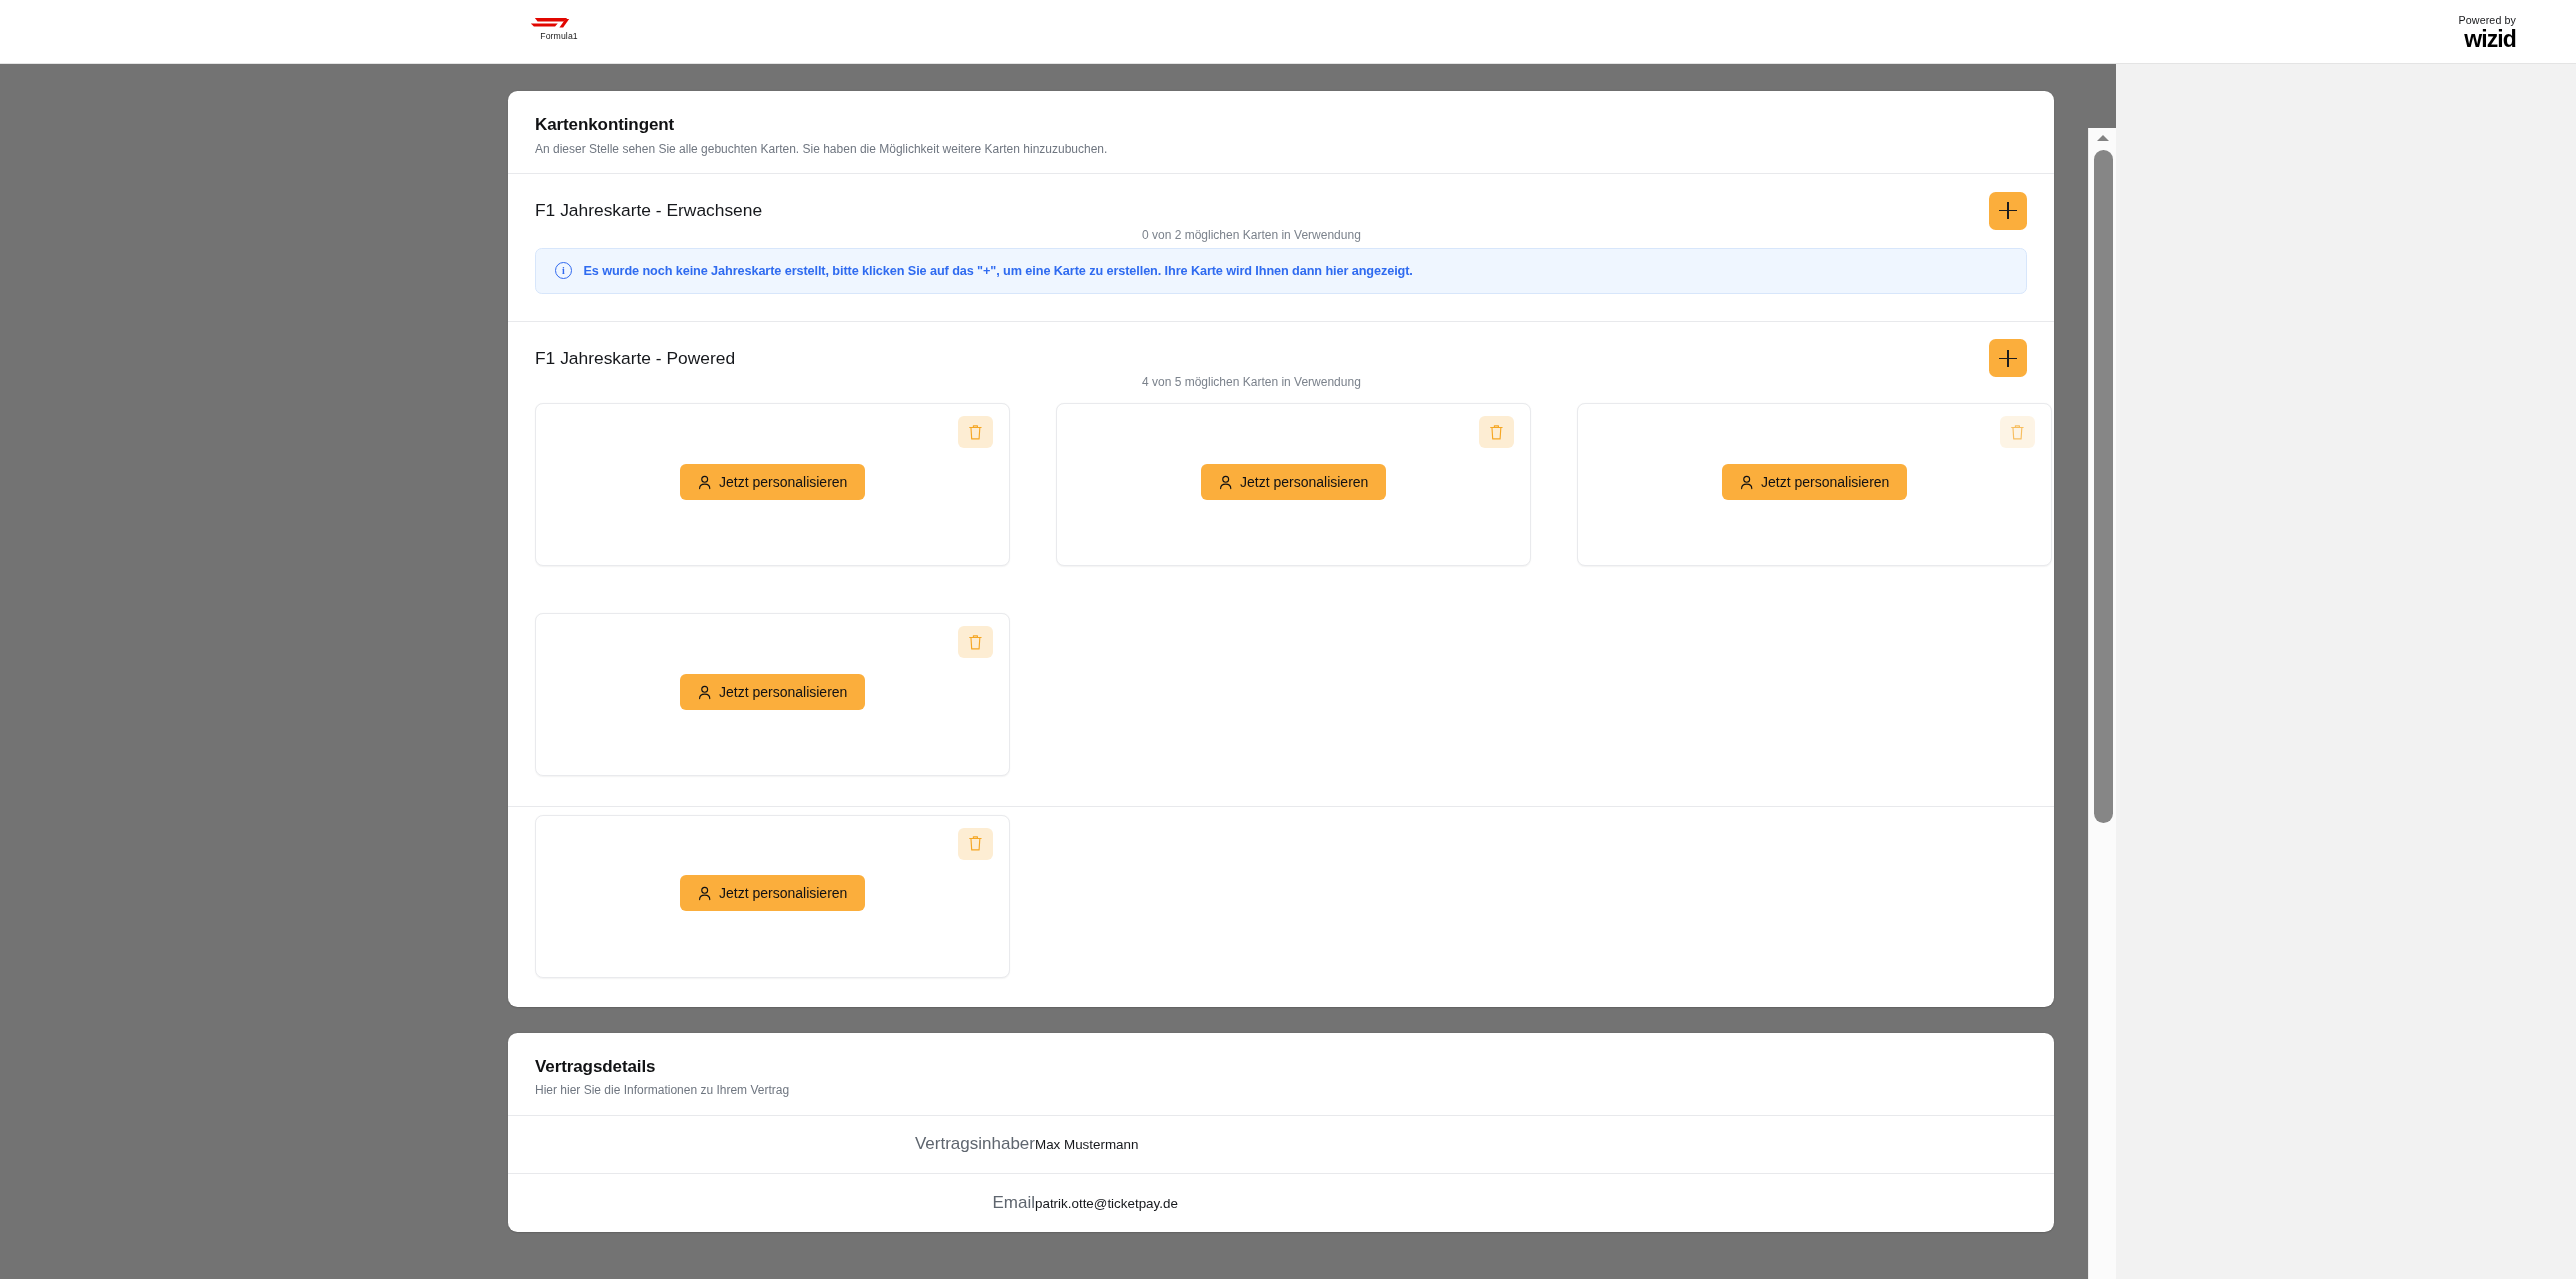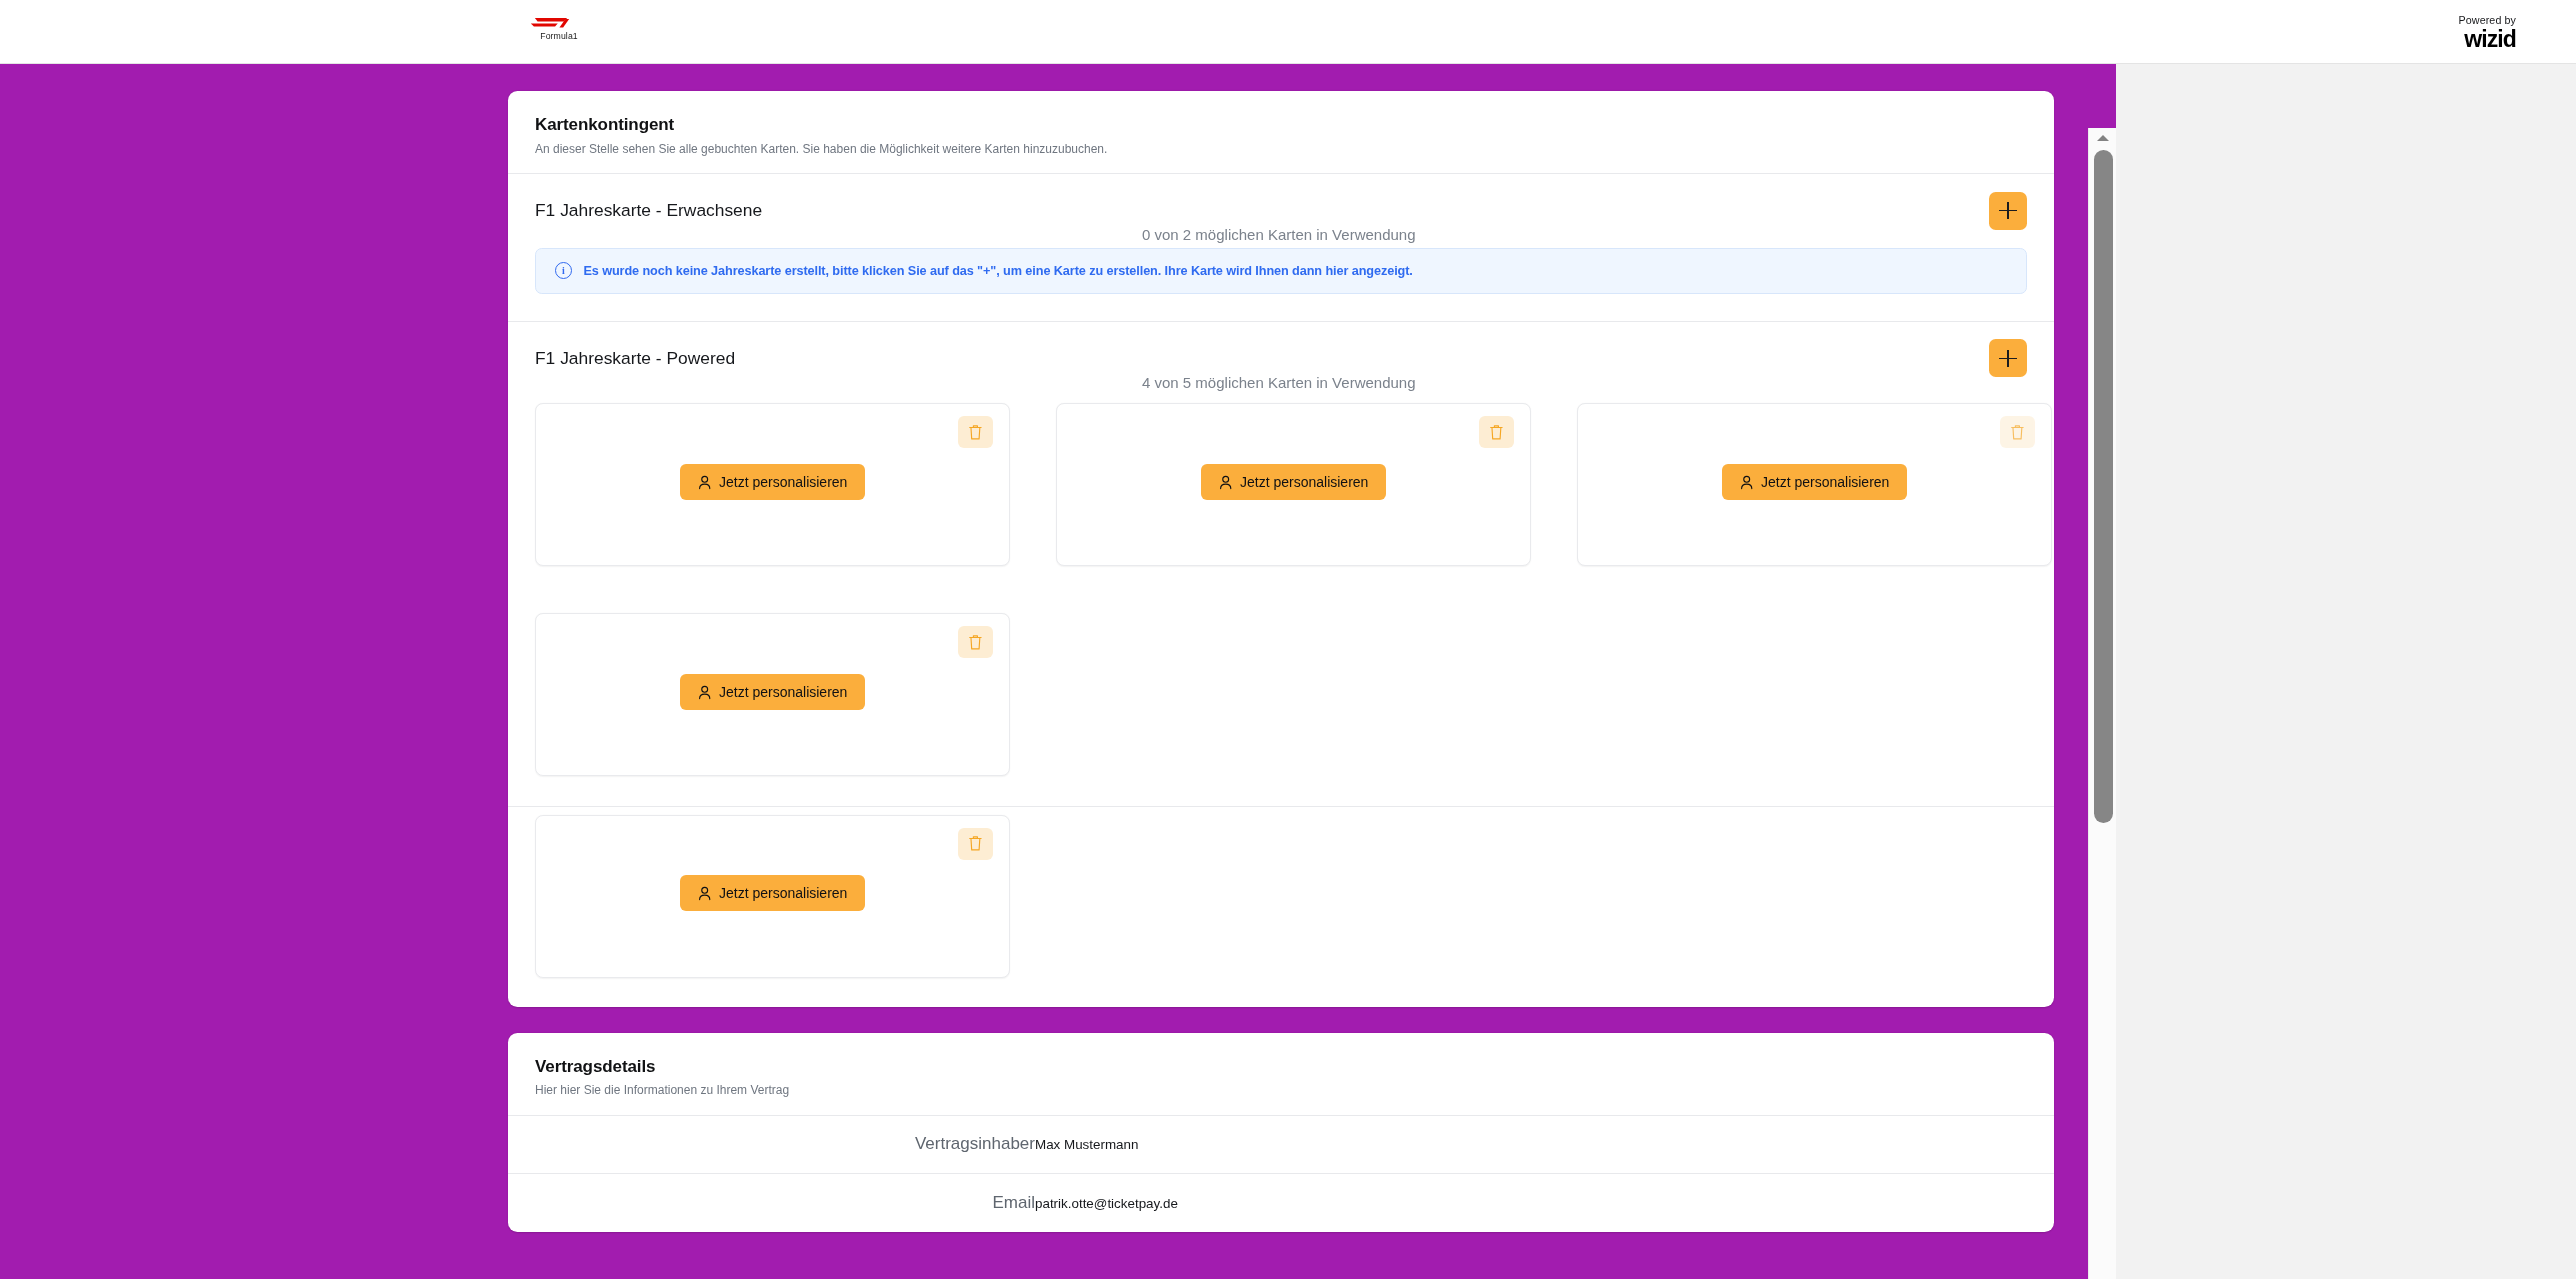--- a/index.html
+++ b/index.html
@@ -57,21 +57,21 @@
     letter-spacing: -0.9px;
     color: #000000;
     line-height: 1;
   }
 
   
   .page-scroll {
     position: relative;
     width: 2116px;
     height: 1216px;
-    background: #a21caf;
+    background: #737373;
     overflow: hidden;
   }
   .content-col {
     position: absolute;
     left: 508px;
     top: 27px;
     width: 1546px;
   }
 
   
@@ -106,21 +106,21 @@
     position: relative;
   }
   .type-name {
     font-size: 17.4px;
     color: #16181c;
     font-weight: 400;
     width: 607px;
     flex: 0 0 607px;
   }
   .type-quota {
-    font-size: 15px;
+    font-size: 12px;
     color: #7b828c;
     flex: 1 1 auto;
     margin-top: 48px;
   }
   .plus-btn {
     flex: 0 0 auto;
     width: 38px;
     height: 38px;
     border-radius: 6.7px;
     background: #fbae3c;

